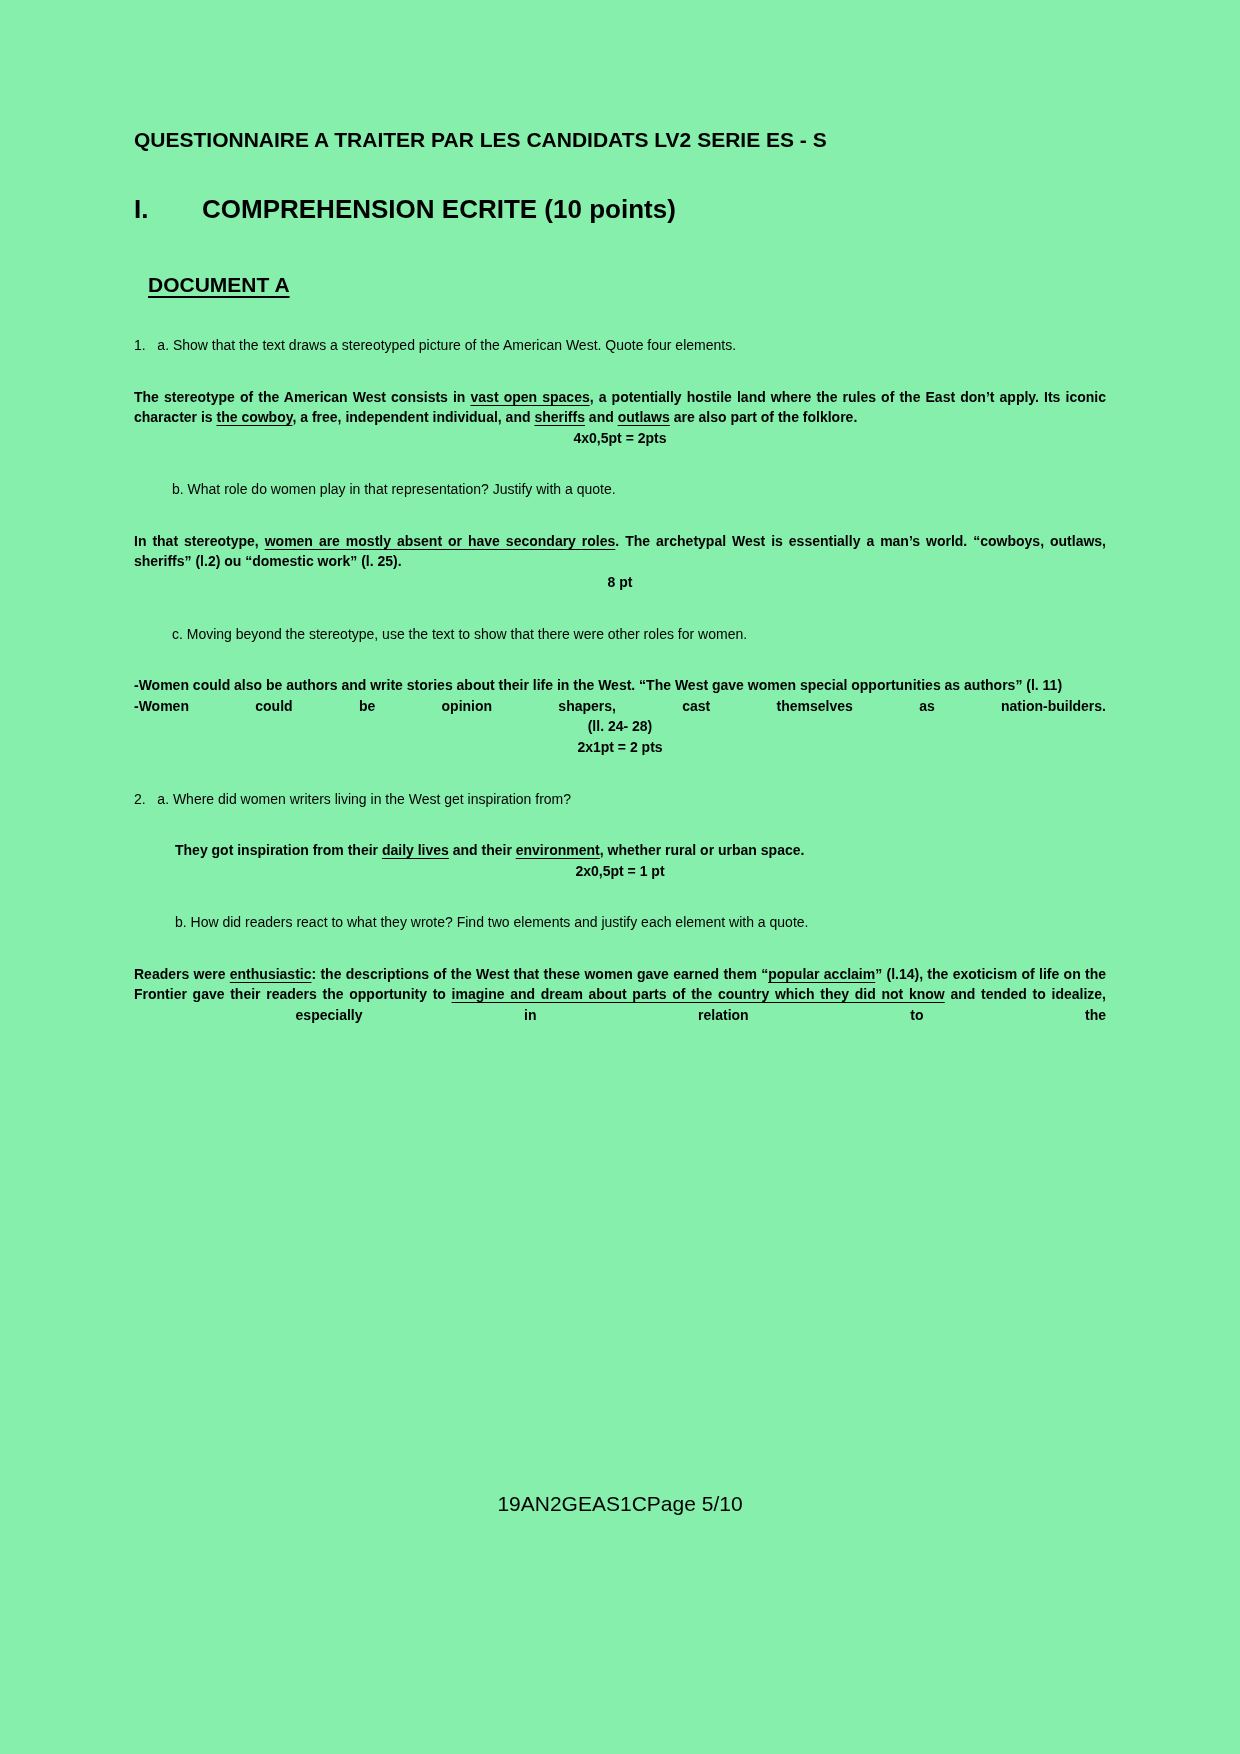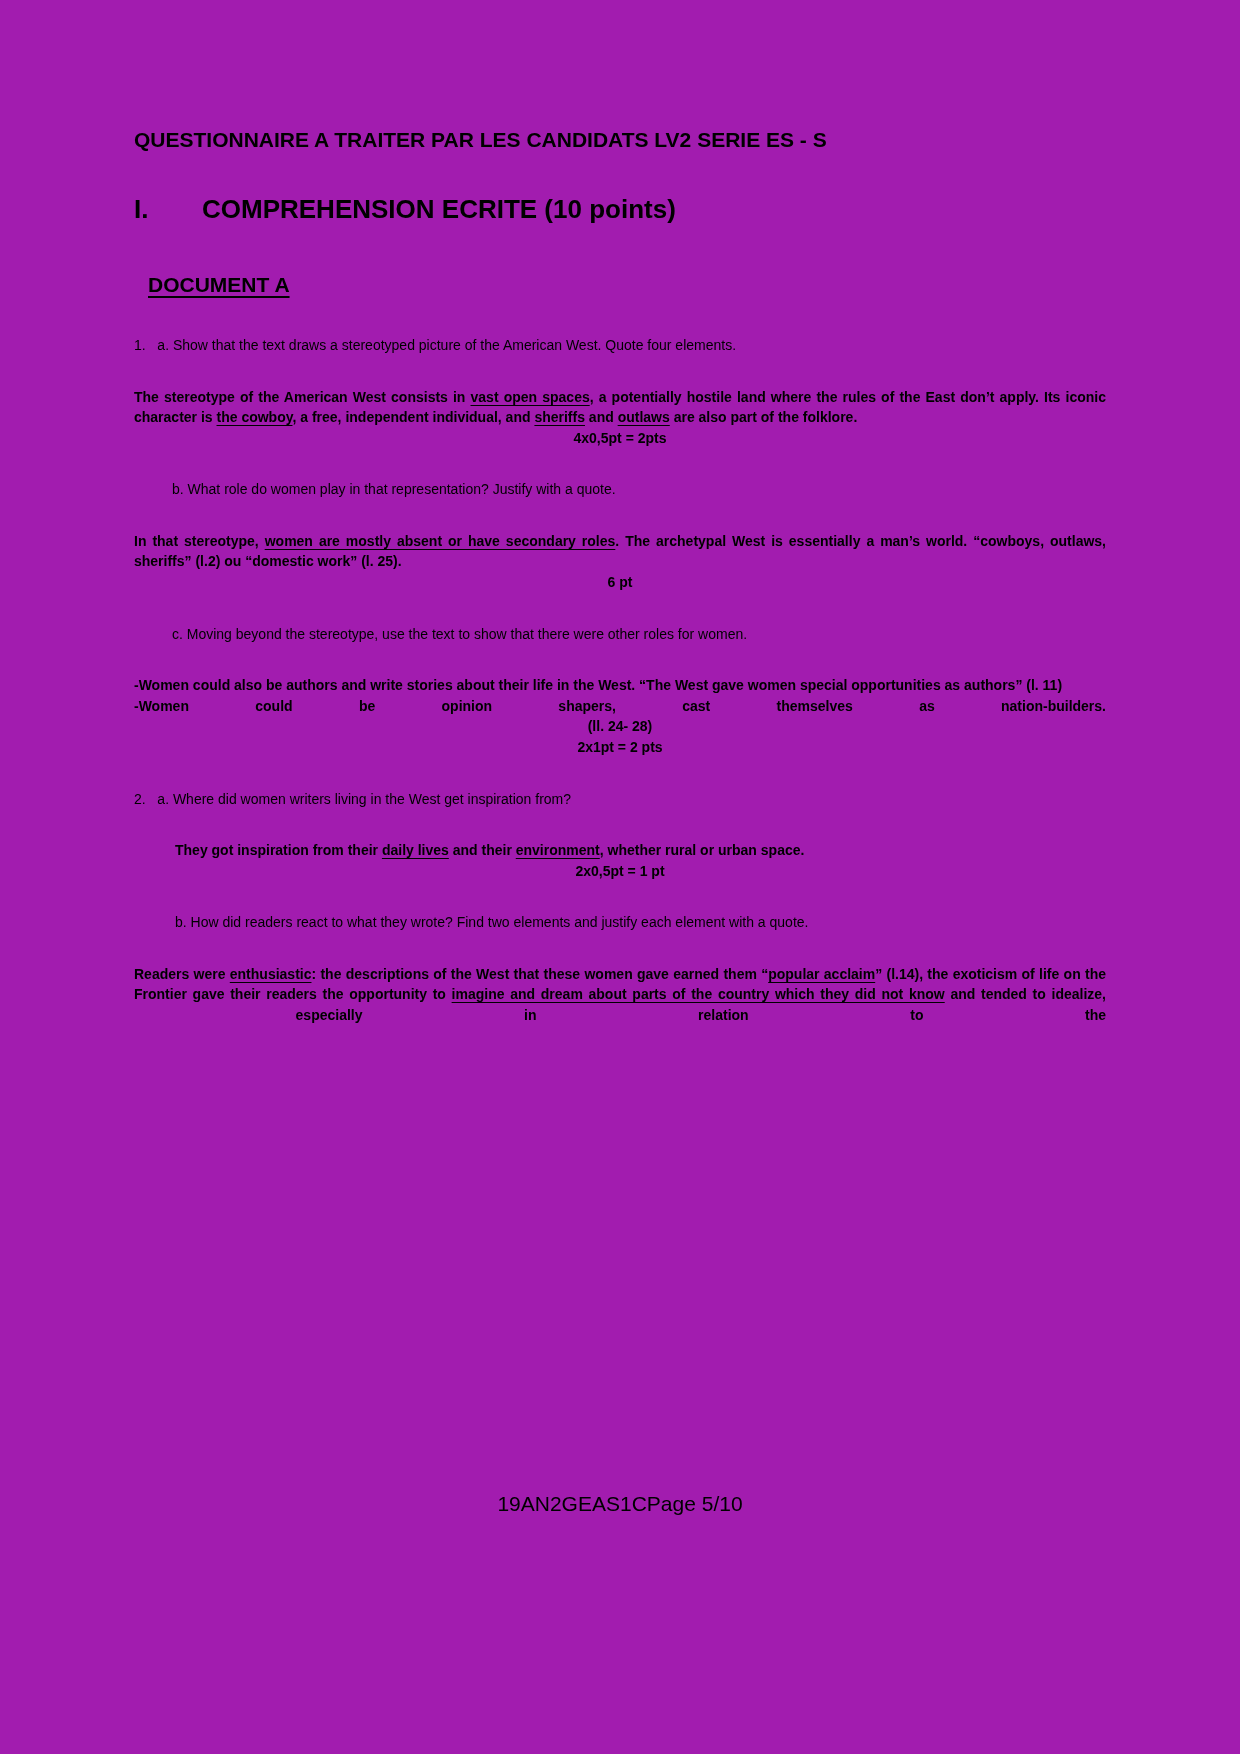--- a/index.html
+++ b/index.html
@@ -9,21 +9,21 @@
     height: 1754px;
     font-family: "Liberation Sans", sans-serif;
     color: #000000;
     position: relative;
   }
   .page {
     position: relative;
     width: 1240px;
     height: 1754px;
     padding: 128px 134px 0 134px;
-    background: #a21caf;
+    background: #86efac;
     overflow: hidden;
   }
   .p {
     font-size: 14px;
     line-height: 1.47;
     text-align: justify;
     margin-bottom: 31px;
   }
   .bold { font-weight: bold; }
   .nojust { text-align: center; }
@@ -80,21 +80,21 @@
   <span class="document-label">DOCUMENT A</span>
 
   <p class="p"><span>1. &nbsp;&nbsp;a. Show that the text draws a stereotyped picture of the American West. Quote four elements.</span></p>
 
   <p class="p bold tight"><span>The stereotype of the American West consists in </span><span class="u">vast open spaces</span><span>, a potentially hostile land where the rules of the East don’t apply. Its iconic character is </span><span class="u">the cowboy</span><span>, a free, independent individual, and </span><span class="u">sheriffs</span><span> and </span><span class="u">outlaws</span><span> are also part of the folklore.</span></p>
   <p class="p bold nojust"><span>4x0,5pt = 2pts</span></p>
 
   <p class="p indent"><span>b. What role do women play in that representation? Justify with a quote.</span></p>
 
   <p class="p bold tight"><span>In that stereotype, </span><span class="u">women are mostly absent or have secondary roles</span><span>. The archetypal West is essentially a man’s world. “cowboys, outlaws, sheriffs” (l.2) ou “domestic work” (l. 25).</span></p>
-  <p class="p bold nojust"><span>6 pt</span></p>
+  <p class="p bold nojust"><span>8 pt</span></p>
 
   <p class="p indent"><span>c. Moving beyond the stereotype, use the text to show that there were other roles for women.</span></p>
 
   <p class="p bold tight"><span>-Women could also be authors and write stories about their life in the West. “The West gave women special opportunities as authors” (l. 11)</span></p>
   <p class="p bold tight jl"><span>-Women could be opinion shapers, cast themselves as nation-builders.</span></p>
   <p class="p bold tight nojust"><span>(ll. 24- 28)</span></p>
   <p class="p bold nojust"><span>2x1pt = 2 pts</span></p>
 
   <p class="p"><span>2. &nbsp;&nbsp;a. Where did women writers living in the West get inspiration from?</span></p>
 

